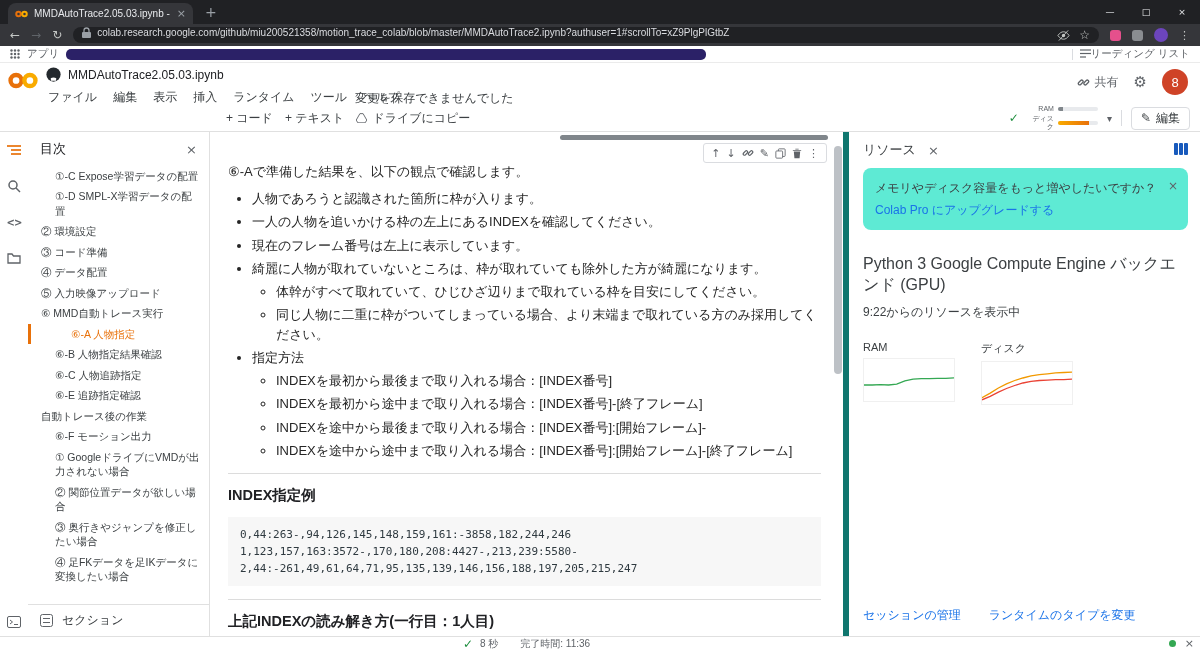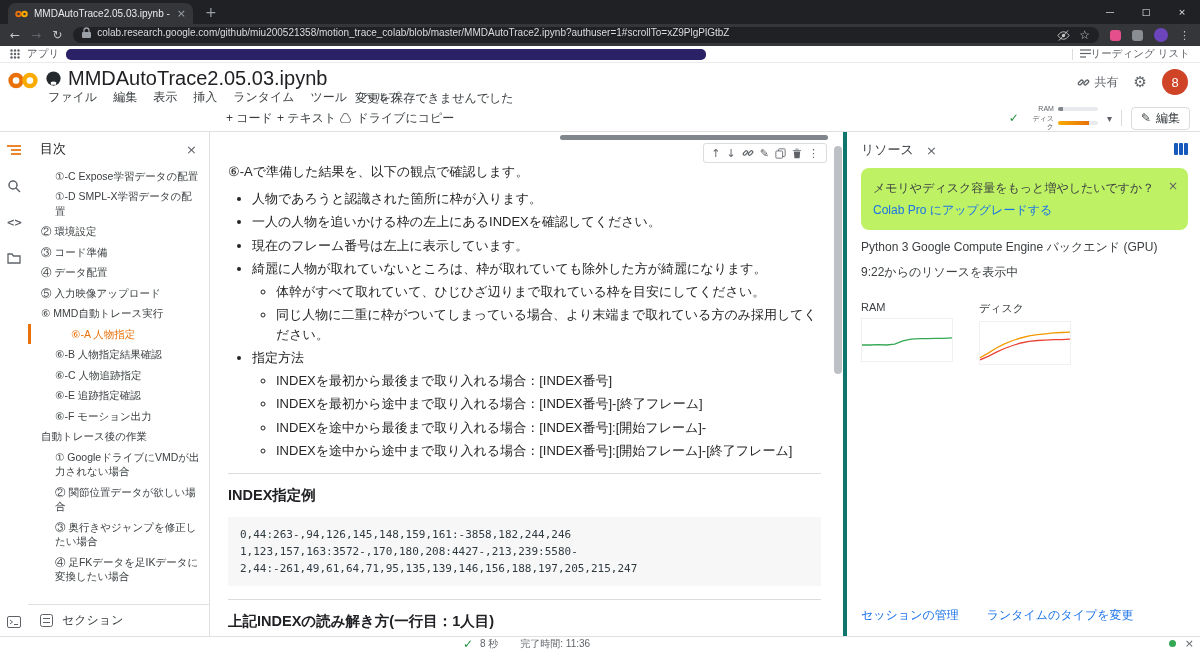--- a/index.html
+++ b/index.html
@@ -33,31 +33,31 @@
   
   #bookmarks{position:absolute;top:46px;left:0;right:0;height:17px;background:#fff;border-bottom:1px solid #ebebeb;display:flex;align-items:center;padding:0 10px;gap:7px;font-size:10.5px;color:#5f6368}
   .bm-pill{height:11px;width:640px;background:#2b2167;border-radius:5px}
   .bm-sep{width:1px;height:11px;background:#dadce0;margin-left:auto}
   .reading{display:flex;align-items:center;}
 
   
   #colab-header{position:absolute;top:63px;left:0;right:0;height:42px;background:#fff}
   .logo{position:absolute;left:8px;top:9px}
   .title-row{position:absolute;left:46px;top:4px;display:flex;align-items:center;gap:7px}
-  .nb-title{font-size:20px;color:#202124}
+  .nb-title{font-size:12px;color:#202124}
   .menu-row{position:absolute;left:40px;top:25px;display:flex;align-items:center;font-size:12px;color:#3c4043}
   .menu-item{padding:1px 8px;cursor:default}
   .save-status{margin-left:10px;color:#3c4043}
   .header-right{position:absolute;right:12px;top:6px;display:flex;align-items:center;gap:15px}
   .share{display:flex;align-items:center;gap:5px;font-size:12px;color:#5f6368}
   .gear{font-size:15px;color:#5f6368}
   .colab-avatar{width:26px;height:26px;border-radius:50%;background:#cf4327;color:#fff;font-size:13px;display:flex;align-items:center;justify-content:center}
 
   
-  #nb-toolbar{position:absolute;top:105px;left:0;right:0;height:27px;background:#fff;border-bottom:1px solid #e0e0e0;display:flex;align-items:center;padding-left:226px;gap:4px;font-size:12px;color:#3c4043}
+  #nb-toolbar{position:absolute;top:105px;left:0;right:0;height:27px;background:#fff;border-bottom:1px solid #e0e0e0;display:flex;align-items:center;padding-left:226px;gap:12px;font-size:12px;color:#3c4043}
   .tb-btn{display:flex;align-items:center;gap:5px}
   .tb-right{position:absolute;right:10px;top:0;height:26px;display:flex;align-items:center;gap:9px}
   .check{color:#1e8e3e;font-size:12px}
   .meter{display:flex;flex-direction:column;gap:2px}
   .meter-row{display:flex;align-items:center;gap:4px}
   .meter-label{font-size:7px;color:#5f6368;width:26px;text-align:right;line-height:8px}
   .bar{width:40px;height:4px;background:#e8eaed;border-radius:2px;overflow:hidden;display:block}
   .fill{display:block;height:100%}
   .fill.ram{width:12%;background:#80868b}
   .fill.disk{width:78%;background:linear-gradient(90deg,#f9ab00,#e8710a)}
@@ -93,27 +93,27 @@
   .md p{margin-bottom:6px}
   ul.bullets{margin:8px 0 0 24px;list-style:disc}
   ul.bullets>li{margin:4px 0}
   ul.bullets ul{list-style:circle;margin:4px 0 4px 24px}
   ul.bullets ul li{margin:4px 0}
   .hr{border:none;border-top:1px solid #dcdcdc;margin:13px 0 11px}
   h3.md-h{font-size:14.5px;font-weight:bold;color:#202124;margin:2px 0 10px}
   pre.code{background:#f7f7f7;padding:9px 12px;font-family:"DejaVu Sans Mono",monospace;font-size:11px;line-height:1.55;color:#2f3a40;margin:2px 0 12px;white-space:pre;overflow:hidden}
 
   
-  #resources{position:absolute;left:843px;right:0;top:132px;bottom:14px;background:#fff;border-left:4px solid #0f766e;padding:9px 12px 0 14px}
+  #resources{position:absolute;left:843px;right:0;top:132px;bottom:14px;background:#fff;border-left:6px solid #0f766e;padding:9px 12px 0 14px}
   .res-header{display:flex;align-items:center;gap:12px;font-size:13px;color:#3c4043}
   .res-close{color:#5f6368;font-size:13px}
-  .upsell{position:relative;background:#bef264;border-radius:8px;padding:11px 26px 11px 12px;margin-top:9px;font-size:12px;color:#3c4043;line-height:1.5}
+  .upsell{position:relative;background:#5eead4;border-radius:8px;padding:11px 26px 11px 12px;margin-top:9px;font-size:12px;color:#3c4043;line-height:1.5}
   .upsell a{color:#1a73e8;text-decoration:none;display:inline-block;margin-top:4px}
   .upsell-close{position:absolute;top:9px;right:10px;color:#5f6368;font-size:12px}
-  .backend{margin-top:9px;font-size:12px;color:#3c4043}
+  .backend{margin-top:24px;font-size:16px;color:#3c4043}
   .showing{margin-top:8px;font-size:12px;color:#3c4043}
   .charts-row{display:flex;gap:26px;margin-top:20px}
   .chart .label{font-size:11px;color:#3c4043;margin-bottom:5px}
   .chart .plot{width:92px;height:44px;border:1px solid #f0f0f0}
   .res-footer{position:absolute;left:14px;bottom:12px;display:flex;gap:28px;font-size:12px}
   .res-footer span{color:#1a73e8}
 
   
   #statusbar{position:absolute;left:0;right:0;bottom:0;height:14px;background:#fff;border-top:1px solid #e0e0e0;font-size:10px;color:#5f6368}
   .status-center{position:absolute;left:210px;width:633px;top:0;bottom:0;display:flex;align-items:center;justify-content:center;gap:7px}
@@ -315,22 +315,22 @@
         <div class="toc-item lv1">①-D  SMPL-X学習データの配置</div>
         <div class="toc-item lv0">②  環境設定</div>
         <div class="toc-item lv0">③  コード準備</div>
         <div class="toc-item lv0">④  データ配置</div>
         <div class="toc-item lv0">⑤  入力映像アップロード</div>
         <div class="toc-item lv0">⑥  MMD自動トレース実行</div>
         <div class="toc-item lv1 active">⑥-A  人物指定</div>
         <div class="toc-item lv1">⑥-B  人物指定結果確認</div>
         <div class="toc-item lv1">⑥-C  人物追跡指定</div>
         <div class="toc-item lv1">⑥-E  追跡指定確認</div>
+        <div class="toc-item lv0">自動トレース後の作業</div>
         <div class="toc-item lv1">⑥-F  モーション出力</div>
-        <div class="toc-item lv0">自動トレース後の作業</div>
         <div class="toc-item lv1">①  GoogleドライブにVMDが出力されない場合</div>
         <div class="toc-item lv1">②  関節位置データが欲しい場合</div>
         <div class="toc-item lv1">③  奥行きやジャンプを修正したい場合</div>
         <div class="toc-item lv1">④  足FKデータを足IKデータに変換したい場合</div>
       </div>
     <div class="sb-bottom">
       <svg width="13" height="13" viewBox="0 0 13 13">
           <rect x="0.5" y="0.5" width="12" height="12" rx="2" fill="none" stroke="#5f6368"></rect>
           <line x1="3" y1="4.5" x2="10" y2="4.5" stroke="#5f6368"></line>
           <line x1="3" y1="8.5" x2="10" y2="8.5" stroke="#5f6368"></line>

